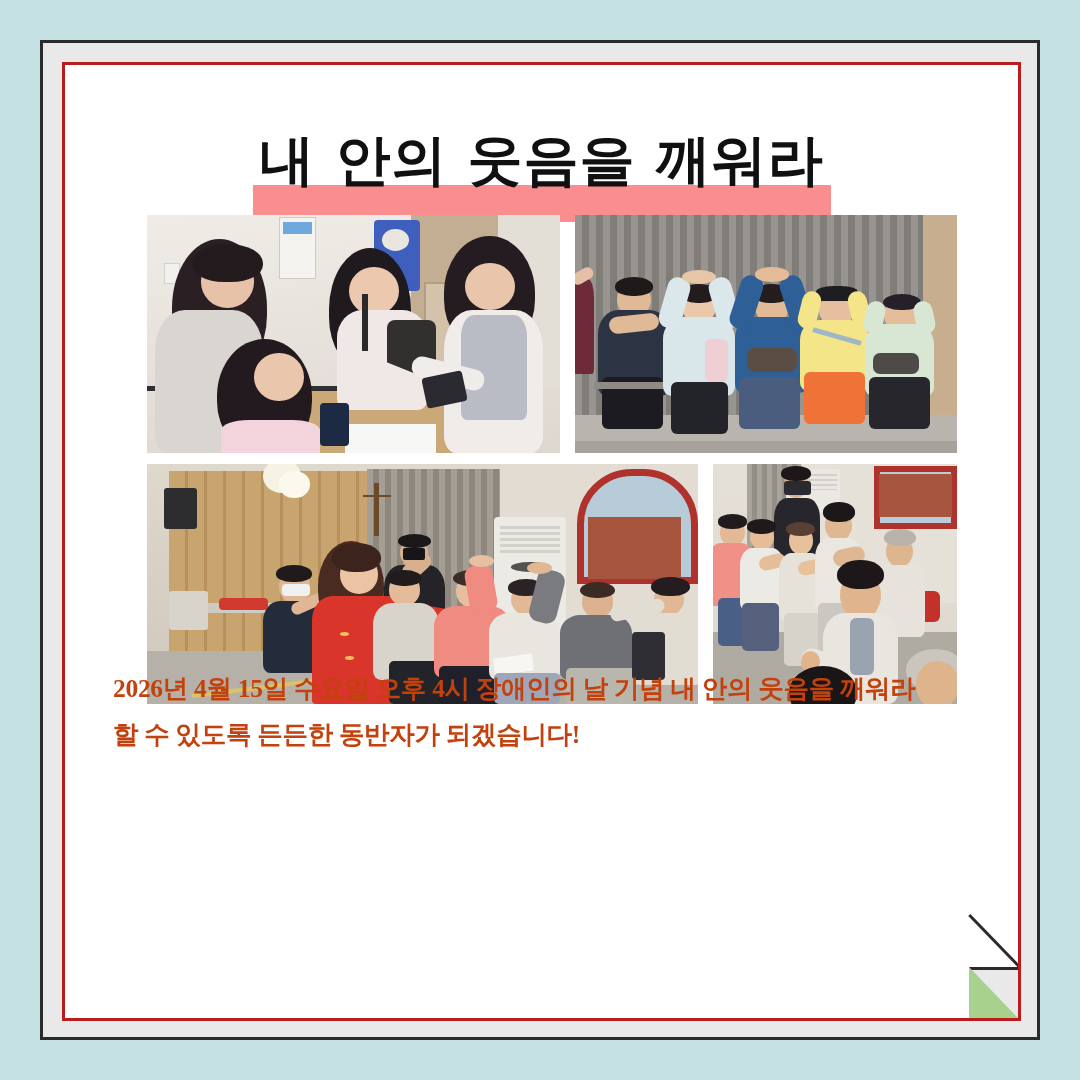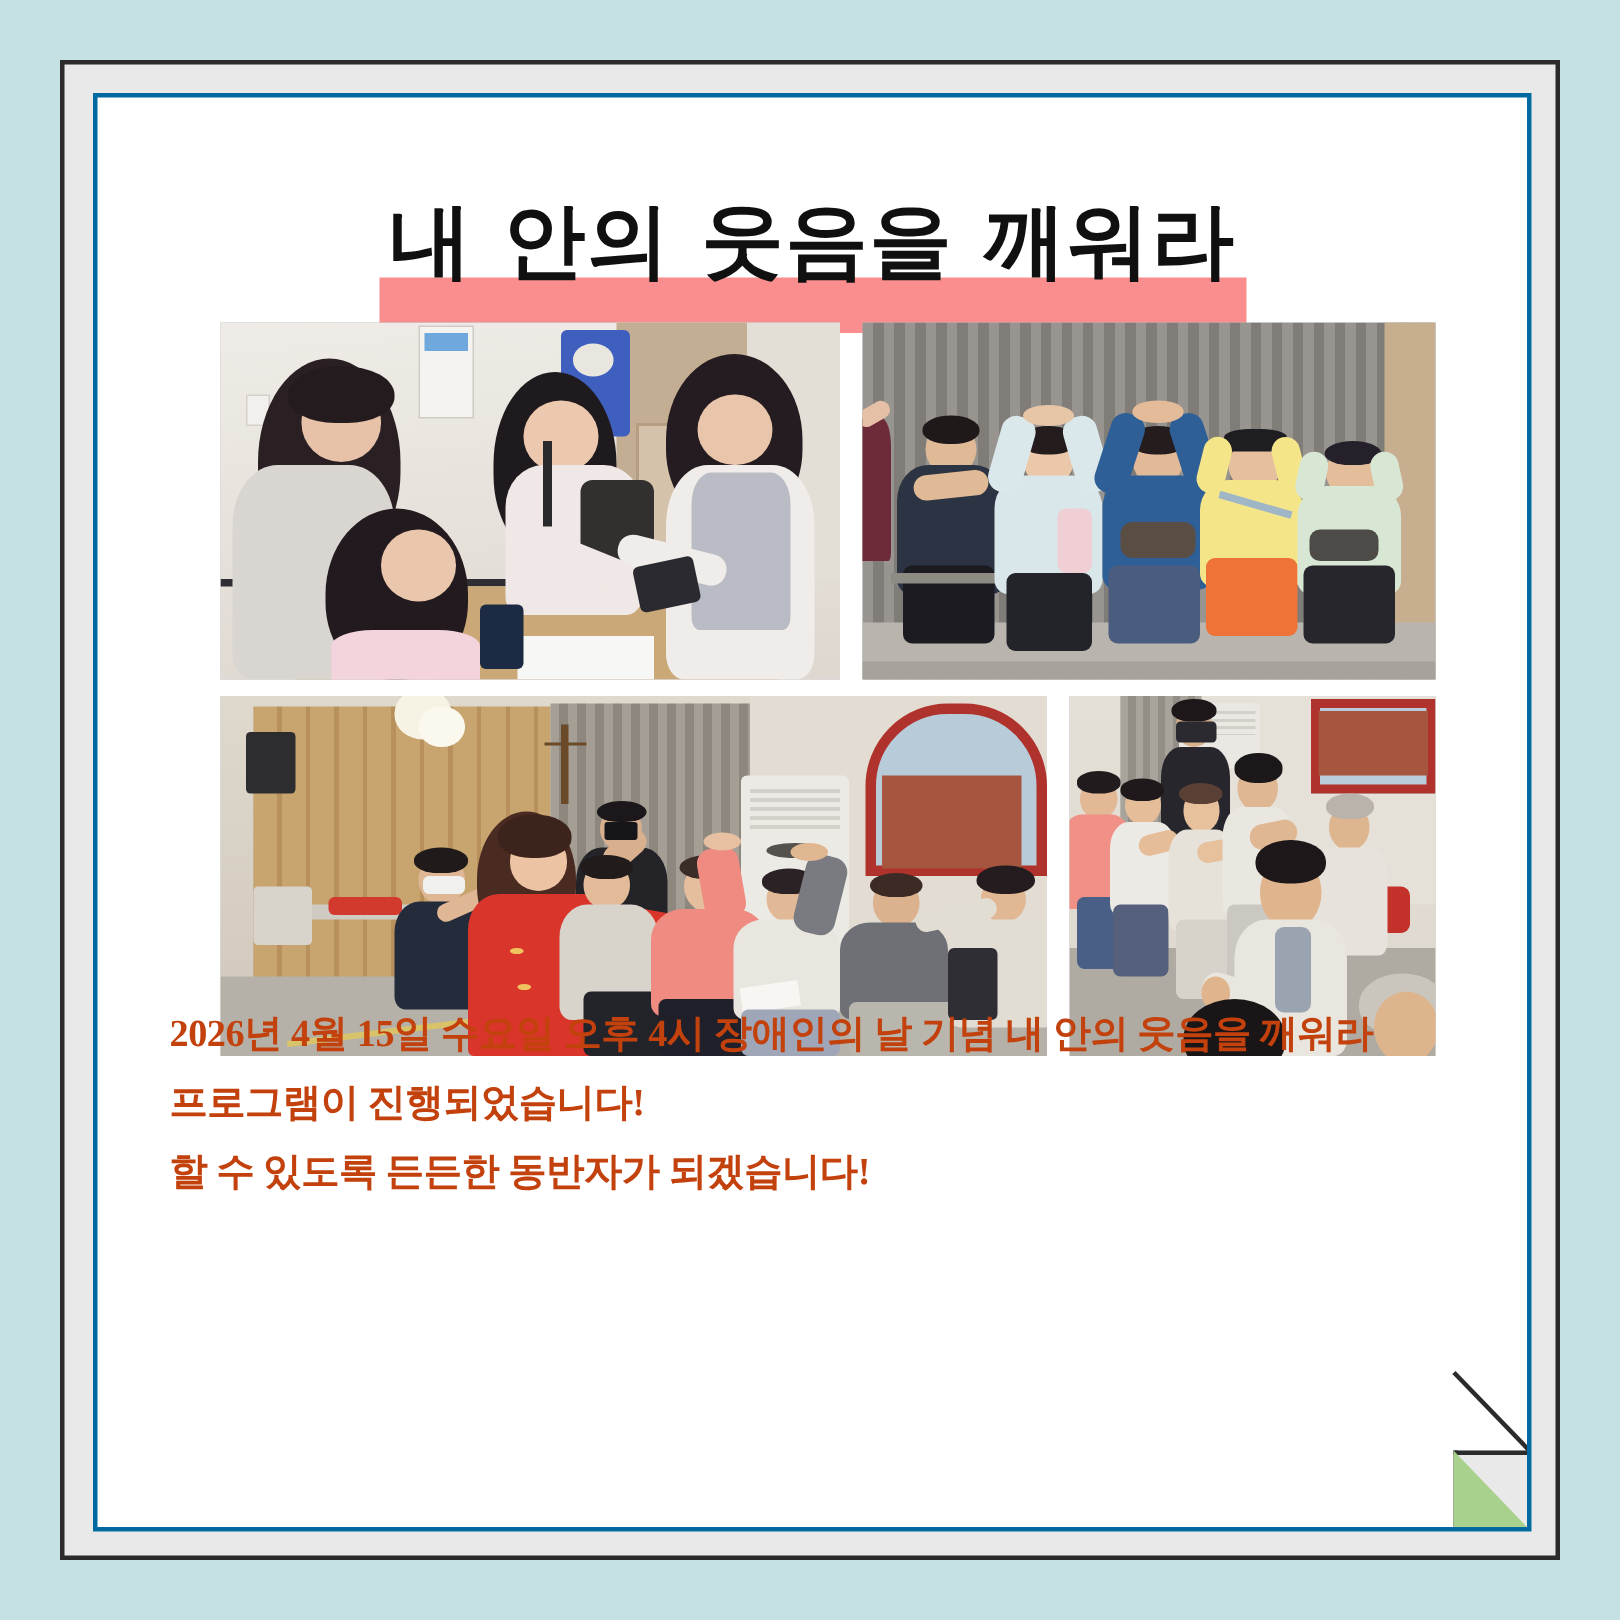--- a/index.html
+++ b/index.html
@@ -28,21 +28,21 @@
   }
 
   .card {
     position: absolute;
     left: 19px;
     top: 19px;
     width: 959px;
     height: 959px;
     box-sizing: border-box;
     background: #ffffff;
-    border: 3px solid #0369a1;
+    border: 3px solid #b91c1c;
     overflow: hidden;
   }
 
   
   .fold-notch {
     position: absolute;
     right: -1px;
     bottom: -1px;
     width: 50px;
     height: 52px;
@@ -443,21 +443,20 @@
             <div class="o hair" style="left:31%;top:84%;width:28%;height:22%;background:#1a1517;"></div>
             <div class="o hair" style="left:79%;top:77%;width:24%;height:17%;background:#cbc6bd;"></div>
             <div class="o head" style="left:83%;top:82%;width:18%;height:20%;background:#ddb48c;"></div>
           </div>
         </div>
       </div>
     </div>
 
     <div class="body-copy">
       <p>2026년 4월 15일 수요일 오후 4시 장애인의 날 기념 내 안의 웃음을 깨워라</p>
-      <p>프로그램이 진행되었습니다!</p>
       <p>할 수 있도록 든든한 동반자가 되겠습니다!</p>
     </div>
 
     <div class="fold-notch"></div>
     <div class="fold-tri"></div>
     <div class="fold-line"></div>
   </div>
 </div>
 
 </body></html>

